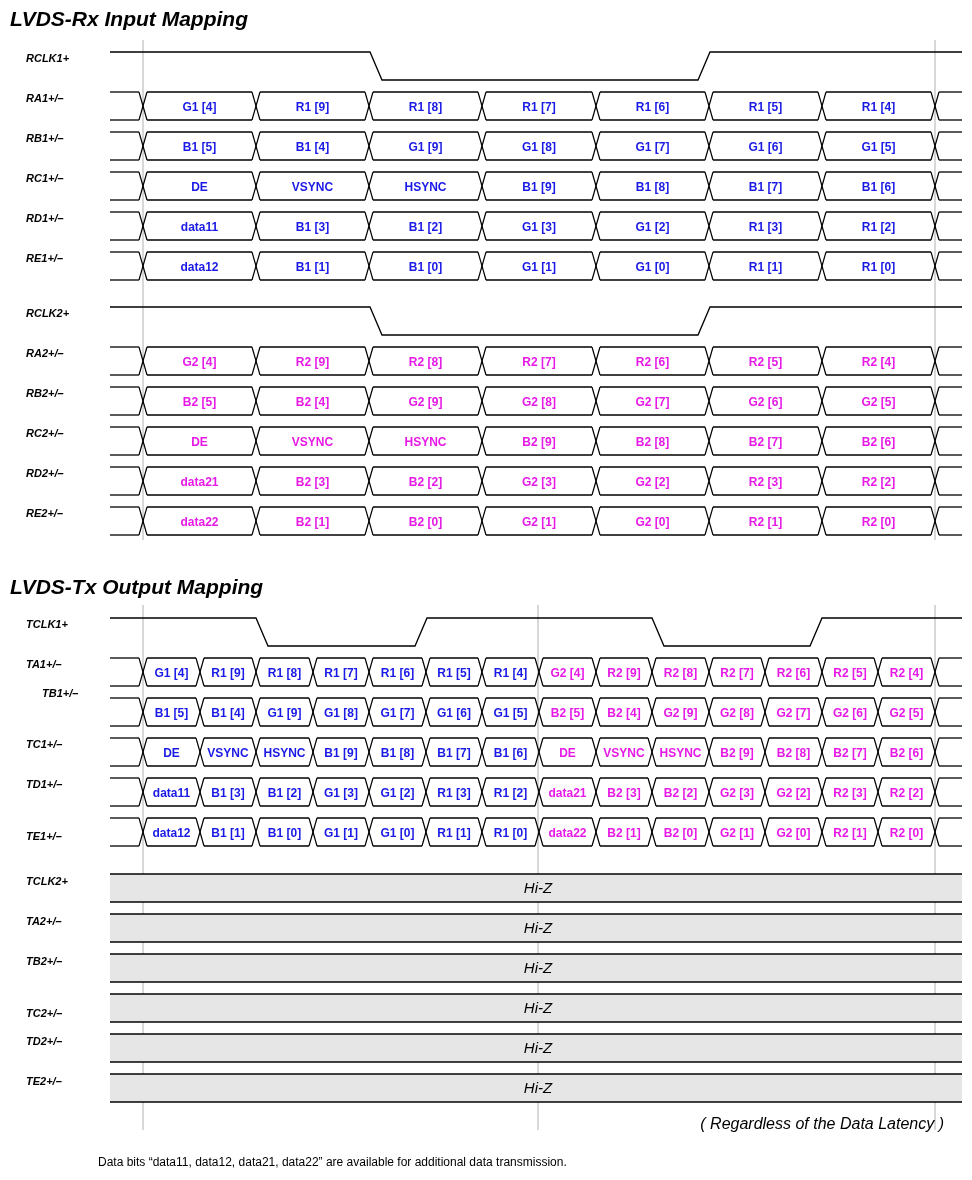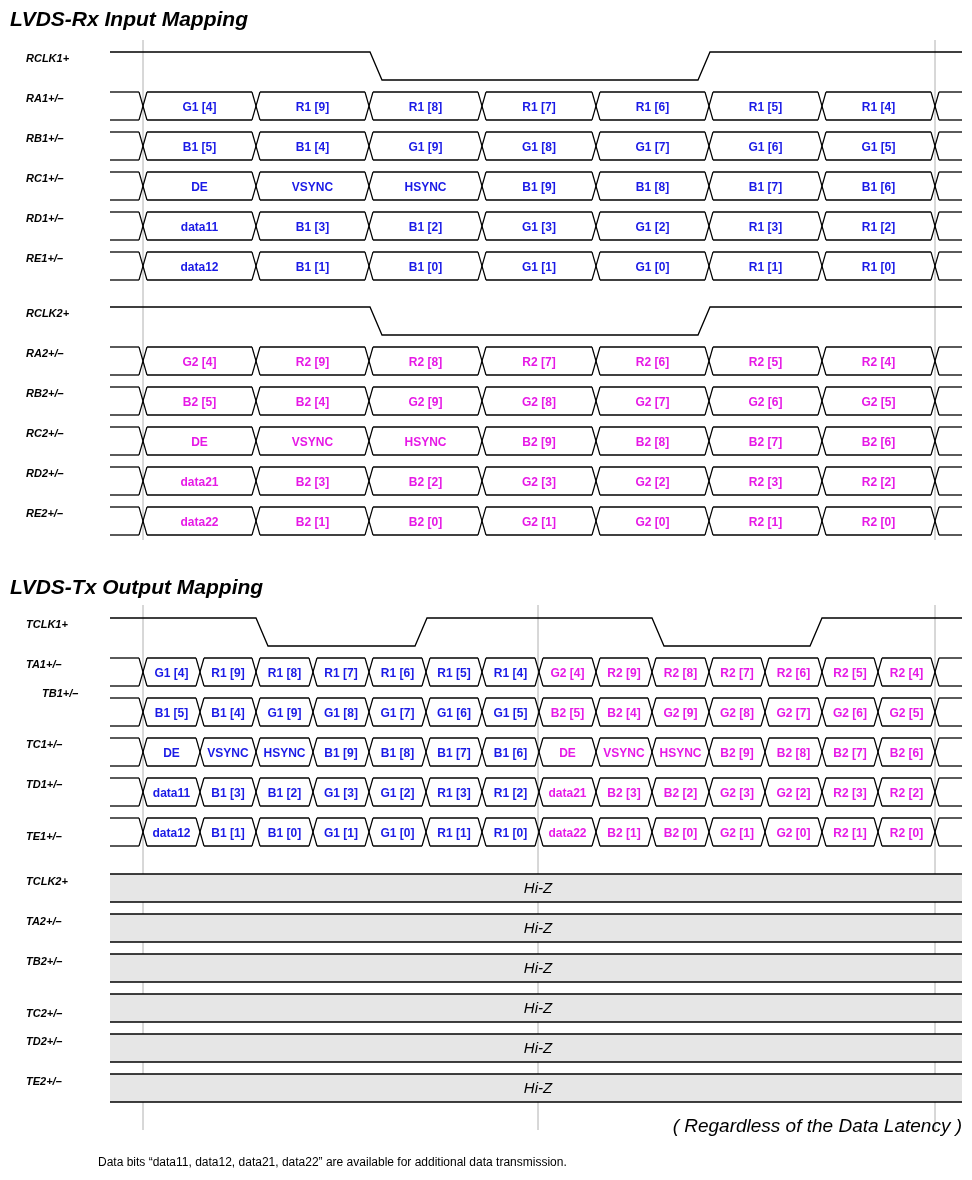--- a/index.html
+++ b/index.html
@@ -903,14 +903,14 @@
       <text x="538" y="1053" text-anchor="middle" font-size="15" font-style="italic" fill="#000" font-family="Liberation Sans, sans-serif">Hi-Z</text>
     </g>
     <g>
       <rect x="110" y="1074" width="852" height="28" fill="#e6e6e6"></rect>
       <line x1="110" y1="1074" x2="962" y2="1074" stroke="#000000" stroke-width="1.3"></line>
       <line x1="110" y1="1102" x2="962" y2="1102" stroke="#000000" stroke-width="1.3"></line>
       <text x="538" y="1093" text-anchor="middle" font-size="15" font-style="italic" fill="#000" font-family="Liberation Sans, sans-serif">Hi-Z</text>
     </g>
   </svg>
 
-<div class="note" style="right:10px; top:1115px; font-size:19px; font-style:italic;">( Regardless of the Data Latency )</div>
+<div class="note" style="right:28px; top:1115px; font-size:16px; font-style:italic;">( Regardless of the Data Latency )</div>
 <div class="note" style="left:98px; top:1155px; font-size:12px;">Data bits “data11, data12, data21, data22” are available for additional data transmission.</div>
 
 </body></html>

